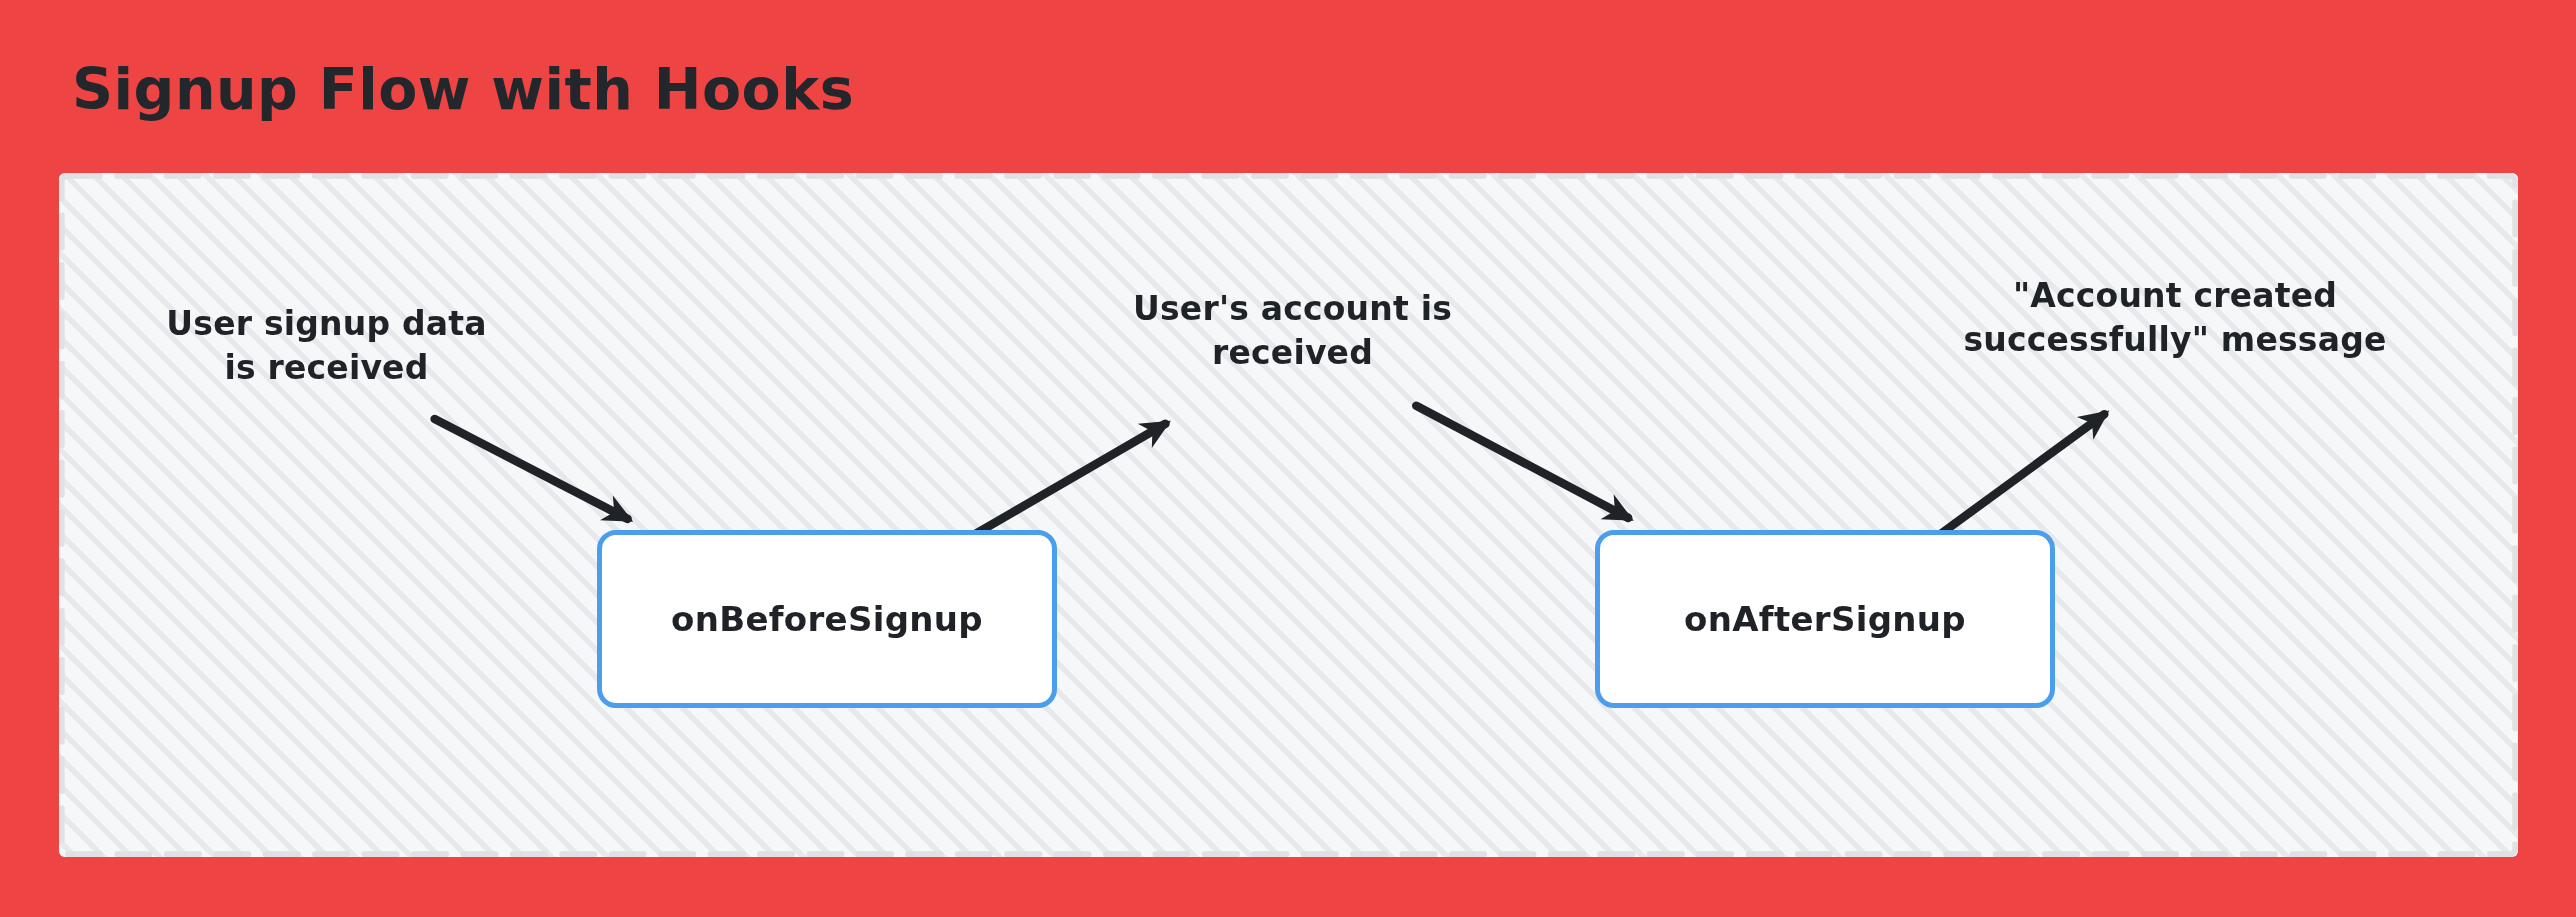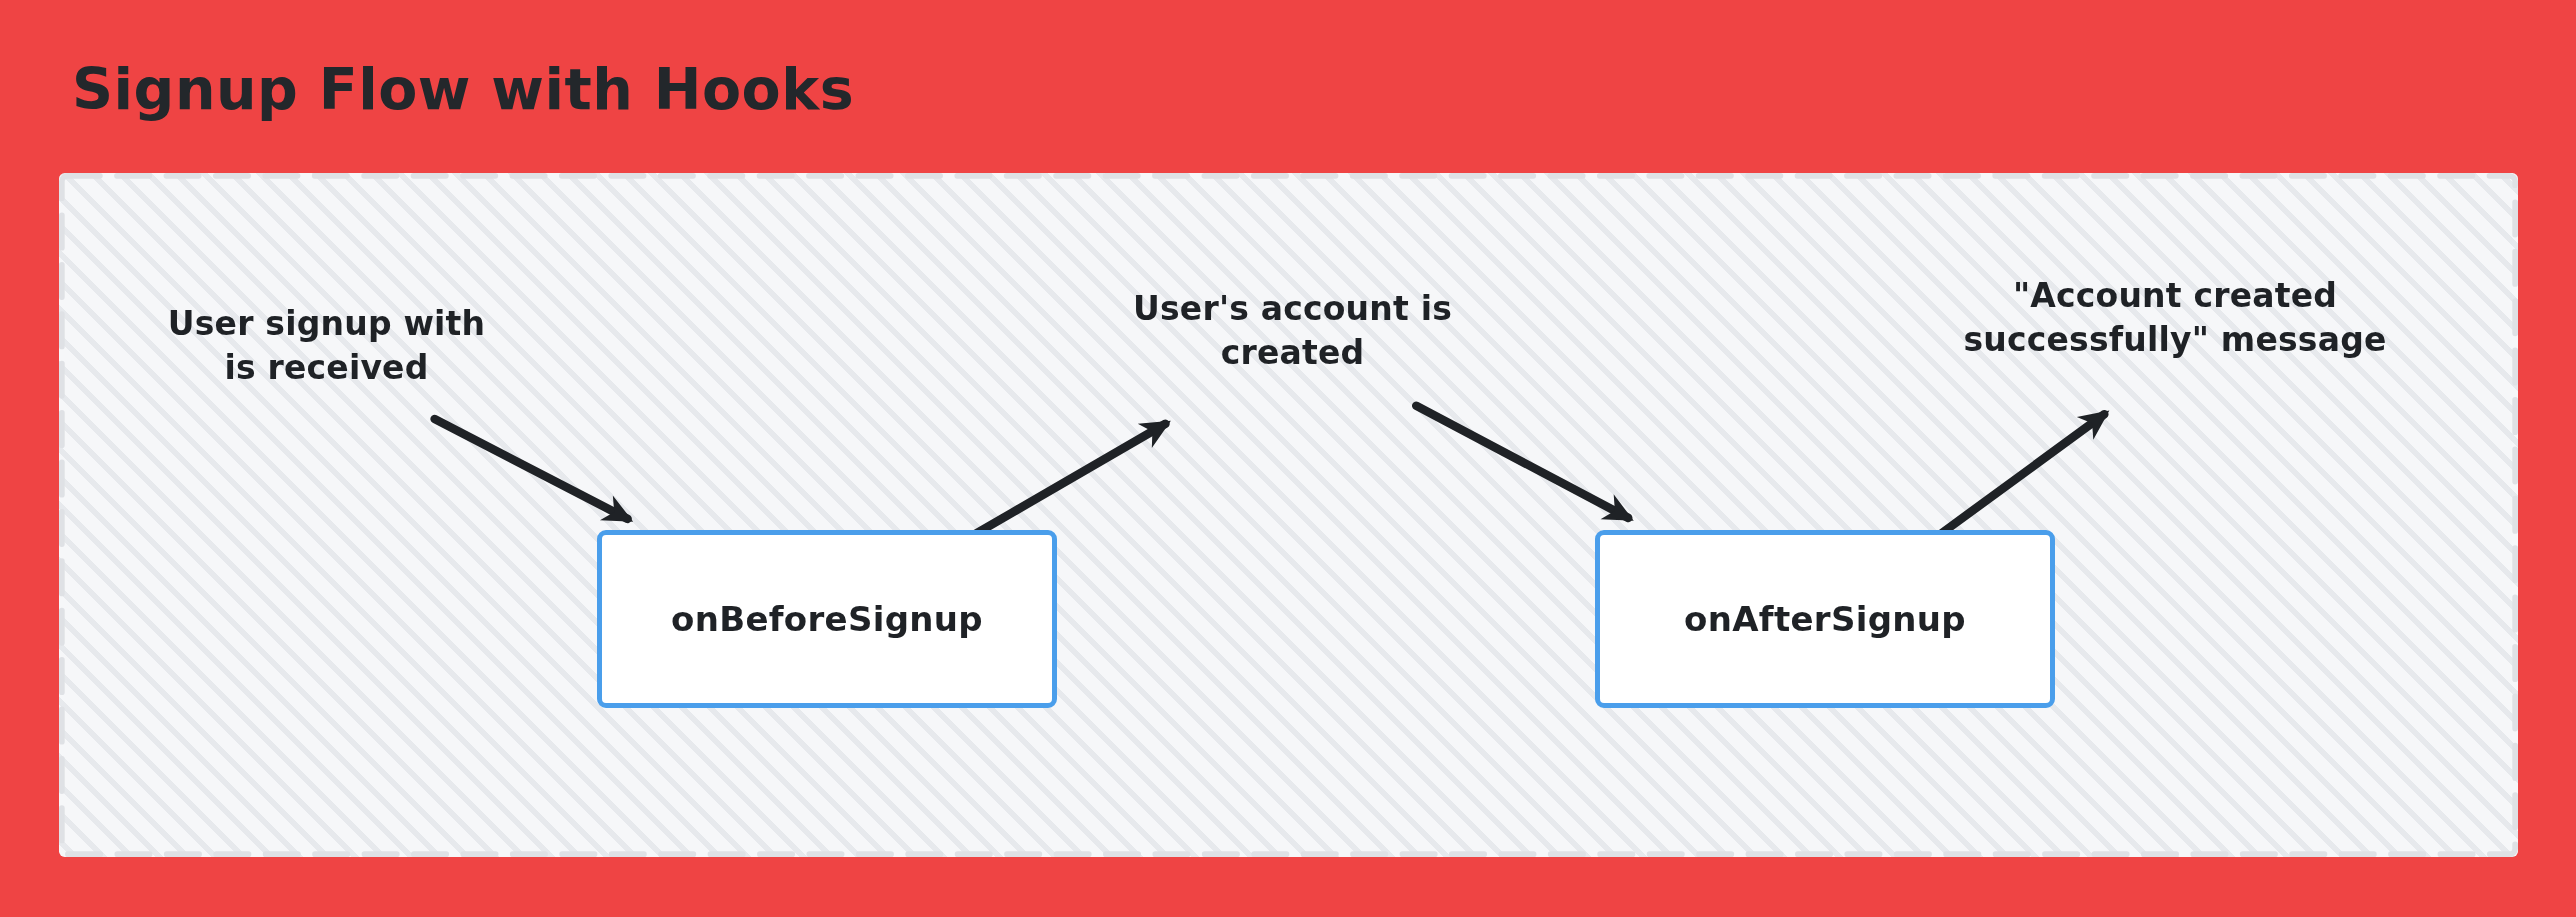--- a/index.html
+++ b/index.html
@@ -76,21 +76,21 @@
     height: 917px;
     pointer-events: none;
   }
 
   
   .node-box {
     position: absolute;
     box-sizing: border-box;
     background: #ffffff;
     border: 5.7px solid #4a9eeb;
-    border-radius: 9px;
+    border-radius: 19px;
     display: flex;
     align-items: center;
     justify-content: center;
   }
   .node-label {
     font-family: "DejaVu Sans", sans-serif;
     font-size: 34px;
     font-weight: 700;
     color: #1f2226;
     letter-spacing: 0.3px;
@@ -132,25 +132,25 @@
 
     <line x1="457" y1="441" x2="660" y2="546" stroke="#1f2226" stroke-width="9" stroke-linecap="round" marker-end="url(#head)"></line>
 
     <line x1="1026" y1="562" x2="1226" y2="446" stroke="#1f2226" stroke-width="9" stroke-linecap="round" marker-end="url(#head)"></line>
 
     <line x1="1490" y1="427" x2="1713" y2="545" stroke="#1f2226" stroke-width="9" stroke-linecap="round" marker-end="url(#head)"></line>
 
     <line x1="2043" y1="561" x2="2214" y2="436" stroke="#1f2226" stroke-width="9" stroke-linecap="round" marker-end="url(#head)"></line>
   </svg>
 
-  <div class="edge-label" style="left:122px; top:302px; width:409px;">User signup with
+  <div class="edge-label" style="left:122px; top:302px; width:409px;">User signup data
 is received</div>
 
   <div class="edge-label" style="left:1093px; top:287px; width:399px;">User's account is
-created</div>
+received</div>
 
   <div class="edge-label" style="left:1928px; top:274px; width:494px;">"Account created
 successfully" message</div>
 
   <div class="node-box" style="left:597px; top:530px; width:460px; height:178px;">
     <span class="node-label">onBeforeSignup</span>
   </div>
 
   <div class="node-box" style="left:1595px; top:530px; width:460px; height:178px;">
     <span class="node-label">onAfterSignup</span>

